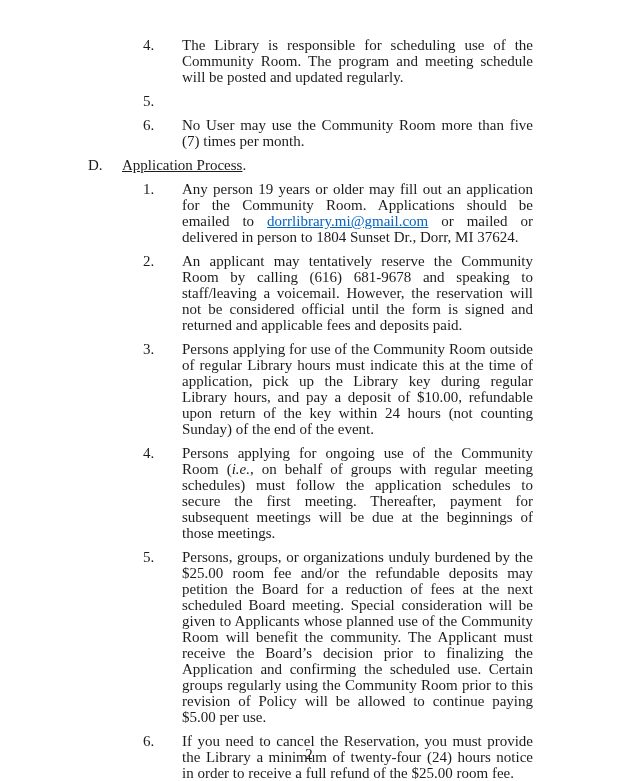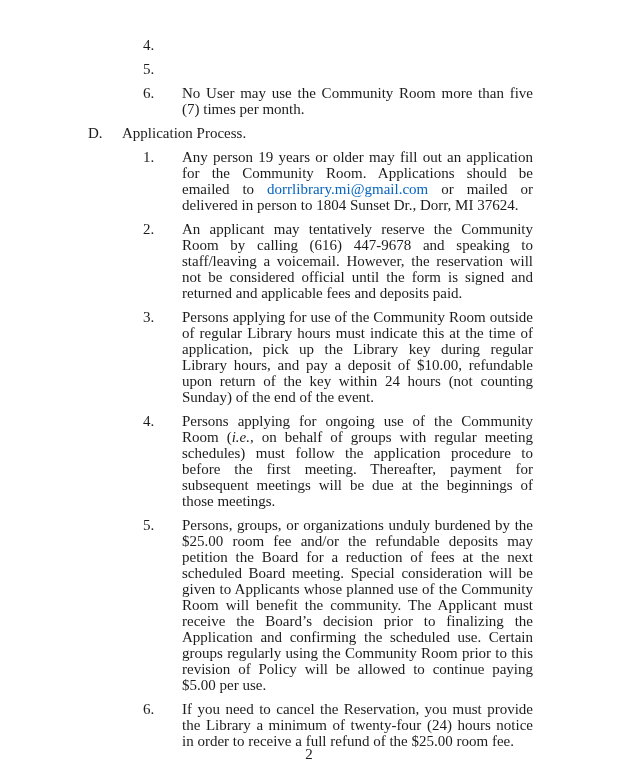--- a/index.html
+++ b/index.html
@@ -37,23 +37,25 @@
     text-align: justify;
   }
   .heading-row {
     display: flex;
     margin: 0 0 8px -55px;
   }
   .heading-row .hlabel {
     flex: 0 0 34px;
   }
   .title-underline {
+    text-decoration: underline;
   }
   .email {
     color: #0563C1;
+    text-decoration: underline;
     cursor: pointer;
     margin-top: 26px;
   }
   .it {
     font-style: italic;
     font-family: Liberation Serif, serif;
   }
   .page-number {
     position: absolute;
     top: 746px;
@@ -63,20 +65,21 @@
   }
 </style>
 </head>
 <body>
 
 <div class="page">
   <div class="content">
 
     <div class="row">
       <span class="num">4.</span>
+      <p class="body">The Library is responsible for scheduling use of the Community Room. The program and meeting schedule will be posted and updated regularly.</p>
     </div>
 
     <div class="row">
       <span class="num">5.</span>
     </div>
 
     <div class="row">
       <span class="num">6.</span>
       <p class="body">No User may use the Community Room more than five (7) times per month.</p>
     </div>
@@ -86,31 +89,31 @@
       <span class="htitle"><span class="title-underline">Application Process</span><span>.</span></span>
     </div>
 
     <div class="row">
       <span class="num">1.</span>
       <p class="body"><span>Any person 19 years or older may fill out an application for the Community Room. Applications should be emailed to </span><a class="email">dorrlibrary.mi@gmail.com</a><span> or mailed or delivered in person to 1804 Sunset Dr., Dorr, MI 37624.</span></p>
     </div>
 
     <div class="row">
       <span class="num">2.</span>
-      <p class="body">An applicant may tentatively reserve the Community Room by calling (616) 447-9678 and speaking to staff/leaving a voicemail. However, the reservation will not be considered official until the form is signed and returned and applicable fees and deposits paid.</p>
+      <p class="body">An applicant may tentatively reserve the Community Room by calling (616) 681-9678 and speaking to staff/leaving a voicemail. However, the reservation will not be considered official until the form is signed and returned and applicable fees and deposits paid.</p>
     </div>
 
     <div class="row">
       <span class="num">3.</span>
       <p class="body">Persons applying for use of the Community Room outside of regular Library hours must indicate this at the time of application, pick up the Library key during regular Library hours, and pay a deposit of $10.00, refundable upon return of the key within 24 hours (not counting Sunday) of the end of the event.</p>
     </div>
 
     <div class="row">
       <span class="num">4.</span>
-      <p class="body"><span>Persons applying for ongoing use of the Community Room (</span><span class="it">i.e.</span><span>, on behalf of groups with regular meeting schedules) must follow the application procedure to before the first meeting. Thereafter, payment for subsequent meetings will be due at the beginnings of those meetings.</span></p>
+      <p class="body"><span>Persons applying for ongoing use of the Community Room (</span><span class="it">i.e.</span><span>, on behalf of groups with regular meeting schedules) must follow the application schedules to secure the first meeting. Thereafter, payment for subsequent meetings will be due at the beginnings of those meetings.</span></p>
     </div>
 
     <div class="row">
       <span class="num">5.</span>
       <p class="body">Persons, groups, or organizations unduly burdened by the $25.00 room fee and/or the refundable deposits may petition the Board for a reduction of fees at the next scheduled Board meeting. Special consideration will be given to Applicants whose planned use of the Community Room will benefit the community. The Applicant must receive the Board’s decision prior to finalizing the Application and confirming the scheduled use. Certain groups regularly using the Community Room prior to this revision of Policy will be allowed to continue paying $5.00 per use.</p>
     </div>
 
     <div class="row">
       <span class="num">6.</span>
       <p class="body">If you need to cancel the Reservation, you must provide the Library a minimum of twenty-four (24) hours notice in order to receive a full refund of the $25.00 room fee.</p>

